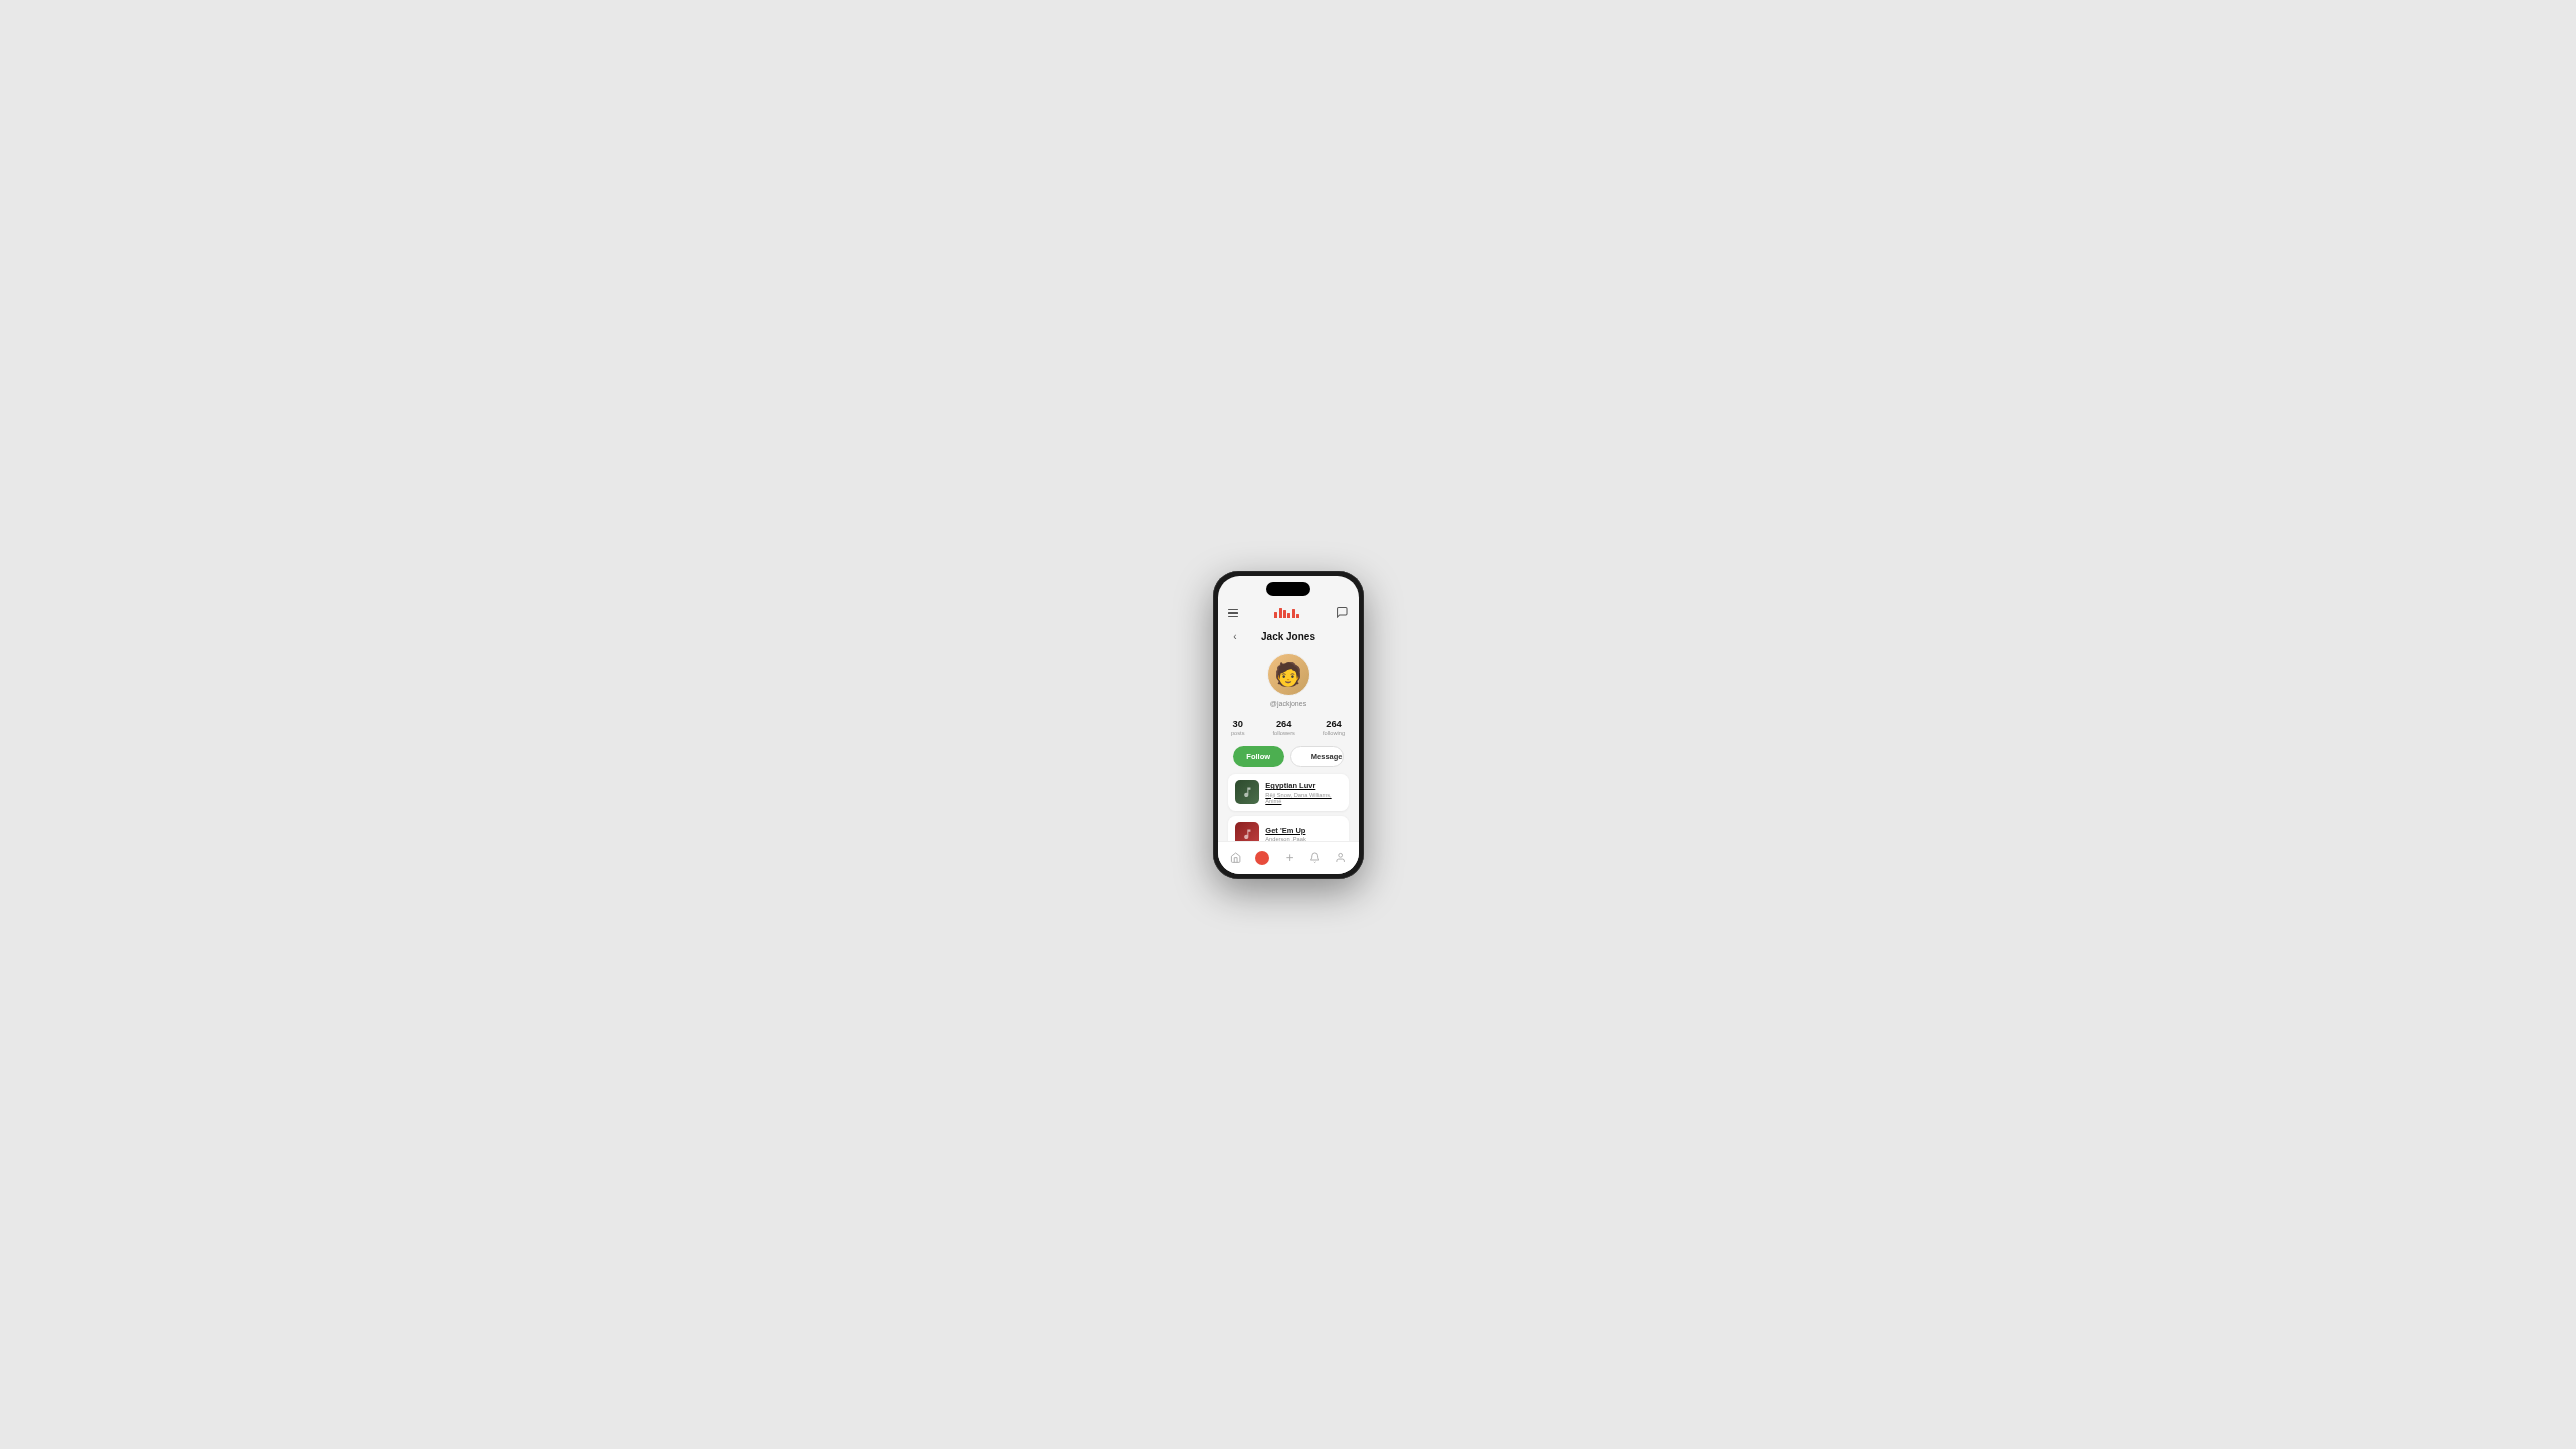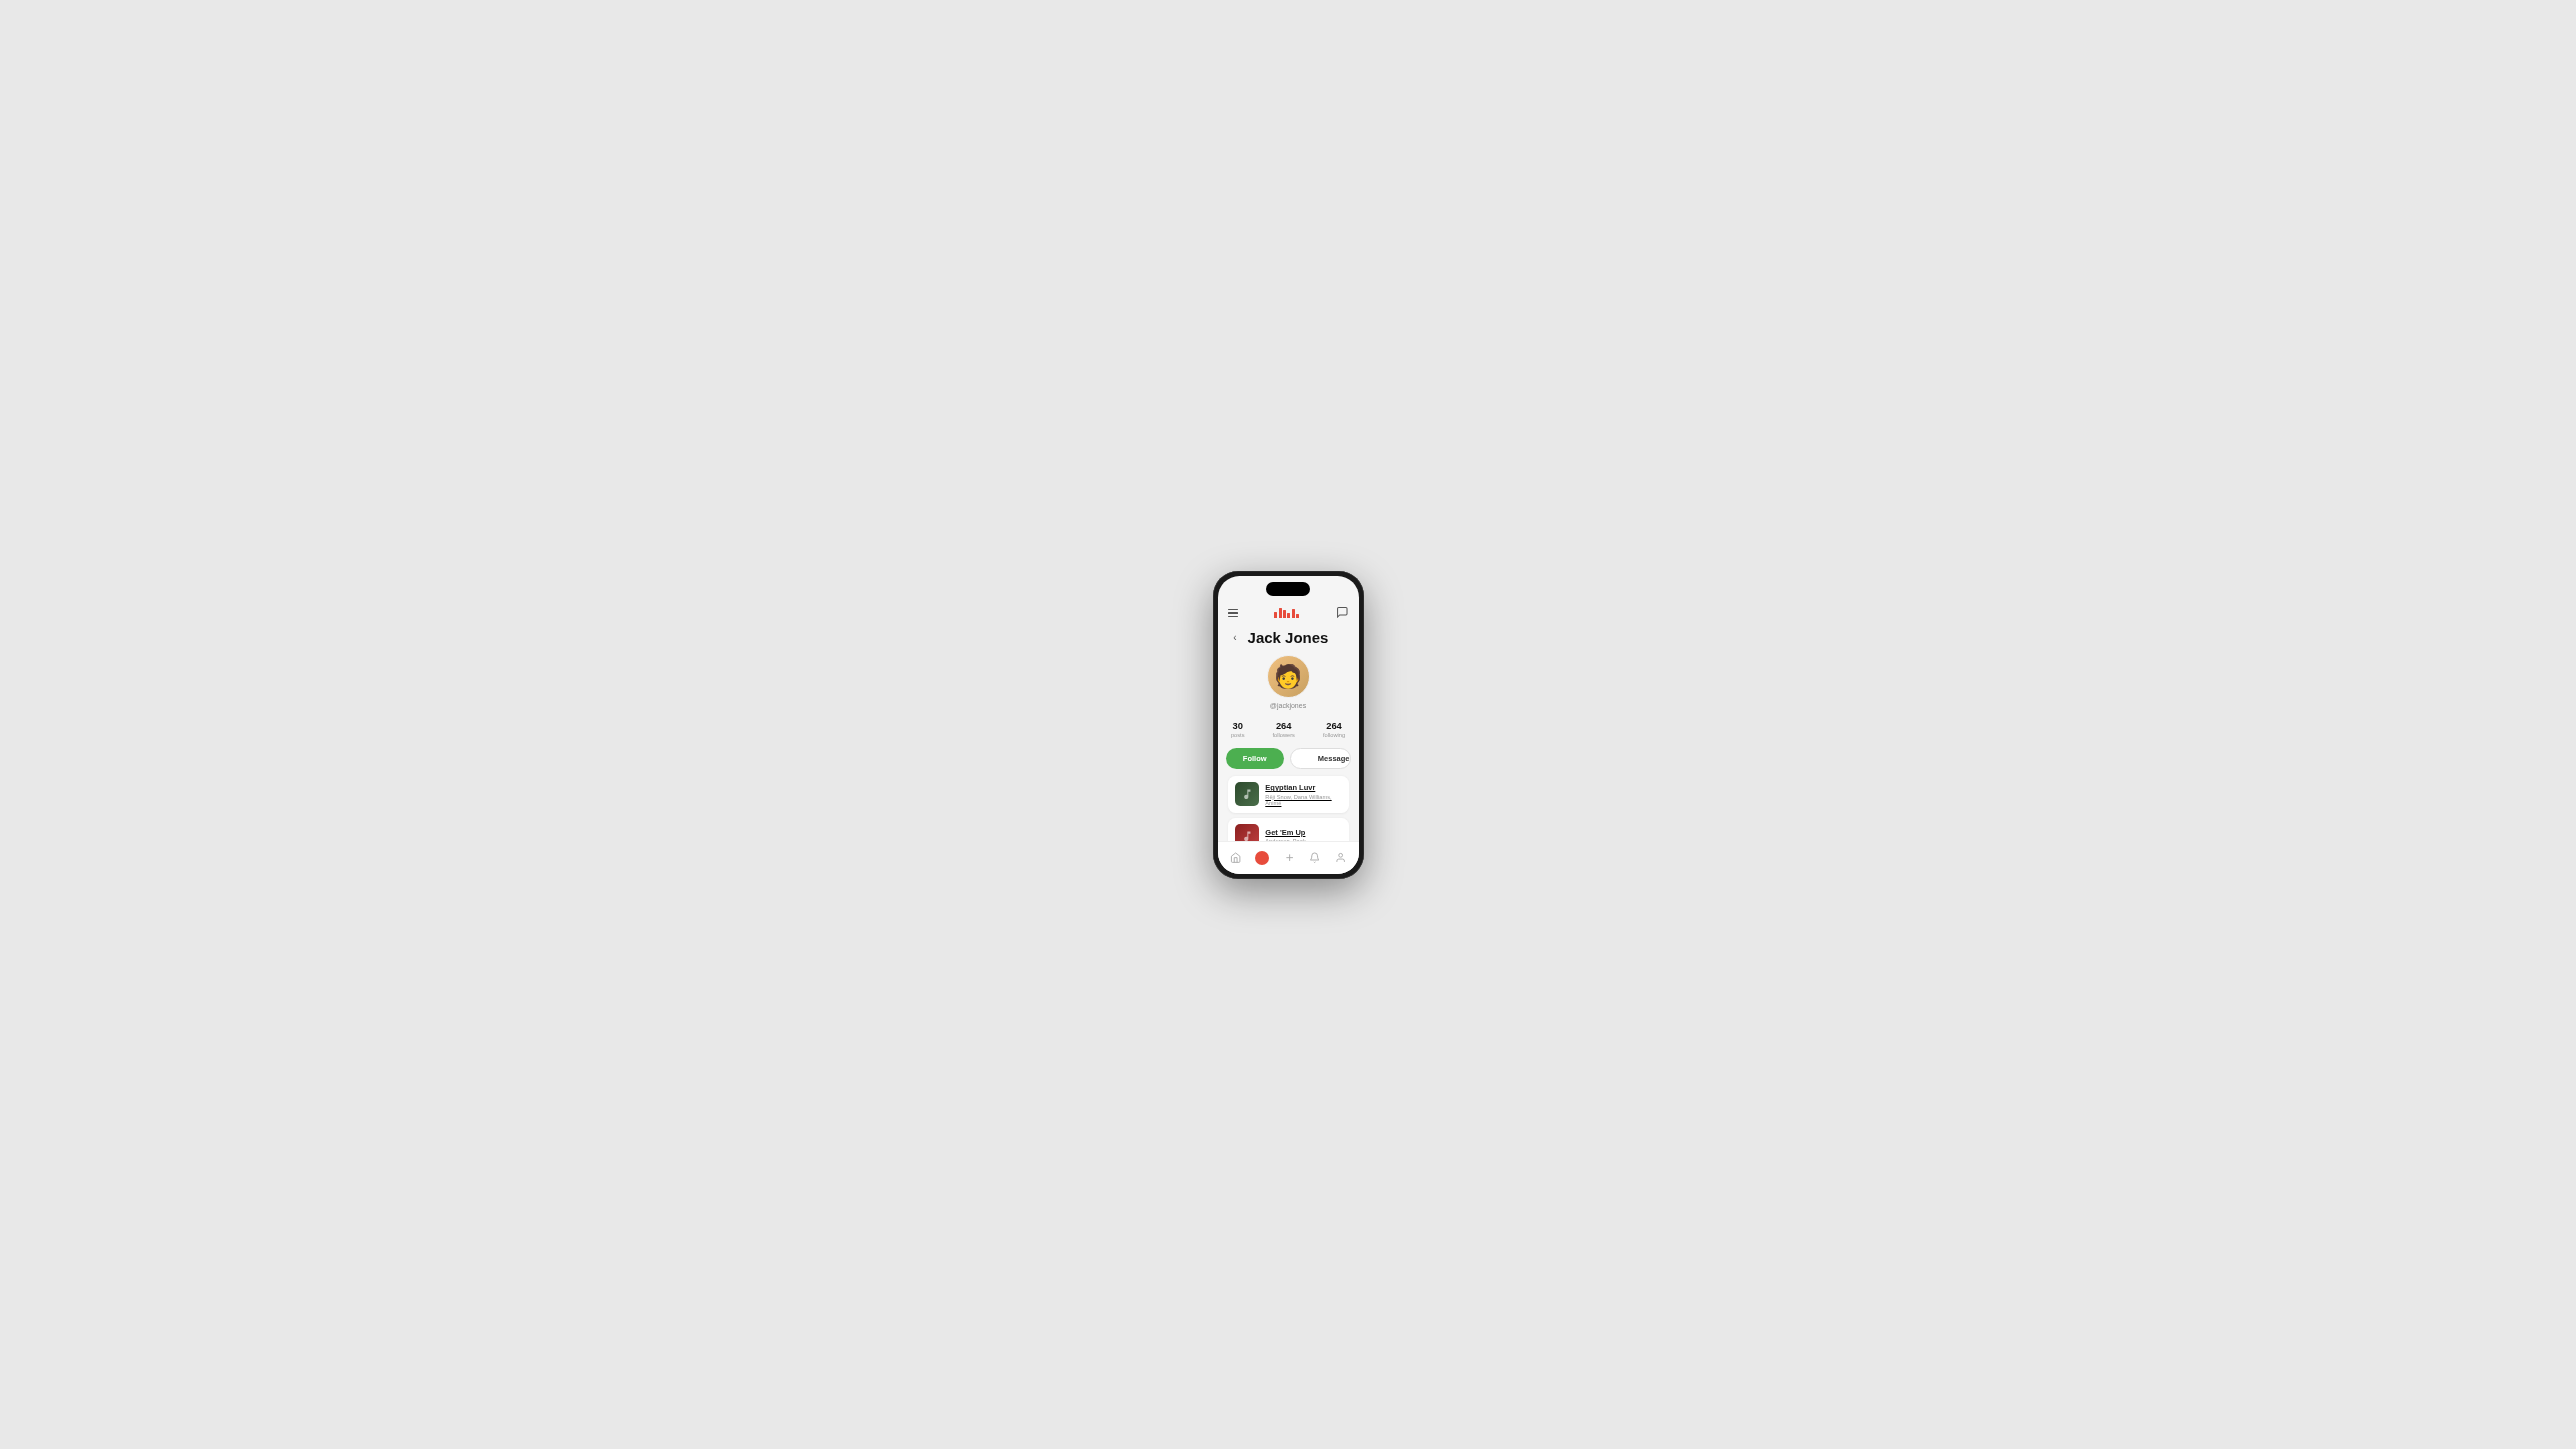--- a/index.html
+++ b/index.html
@@ -119,21 +119,21 @@
       align-items: center;
       justify-content: center;
       cursor: pointer;
       color: #555;
       font-size: 10px;
     }
     .profile-title {
       flex: 1;
       text-align: center;
       font-weight: 700;
-      font-size: 15px;
+      font-size: 10px;
       color: #111;
       margin-right: 15px;
     }
 
     
     .avatar-section {
       display: flex;
       flex-direction: column;
       align-items: center;
       padding: 5px 0 6.3px;
@@ -176,21 +176,21 @@
     .stat-label {
       font-size: 5.7px;
       color: #999;
       margin-top: 0.6px;
     }
 
     
     .action-buttons {
       display: flex;
       gap: 6.3px;
-      padding: 5px 8px;
+      padding: 5px 15px;
       justify-content: center;
     }
     .btn-follow {
       flex: 1;
       background: #4caf50;
       color: #fff;
       border: none;
       border-radius: 12.6px;
       padding: 5px 0;
       font-size: 7.5px;

